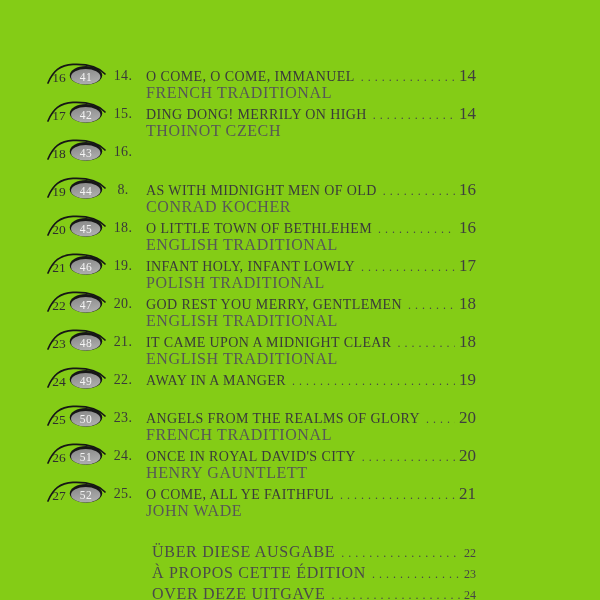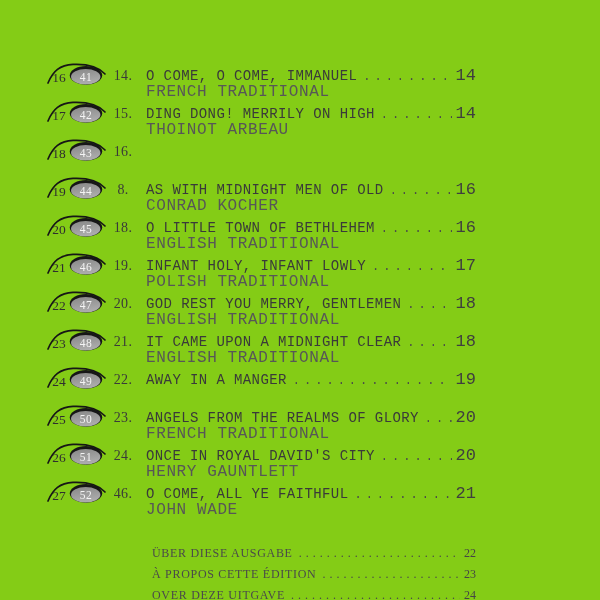--- a/index.html
+++ b/index.html
@@ -45,21 +45,21 @@
   .tracknum {
     flex: 0 0 38px;
     box-sizing: border-box;
     text-align: center;
     padding-right: 8px;
     font-size: 14px;
     line-height: 16px;
     color: #3a3a3a;
     letter-spacing: 0.3px;
   }
-  .entry-main { flex: 1; min-width: 0; font-family: Liberation Mono, monospace; }
+  .entry-main { flex: 1; min-width: 0; }
   .title-row {
     display: flex;
     align-items: baseline;
     line-height: 16px;
   }
   .title {
     font-size: 14px;
     color: #3a3a3a;
     letter-spacing: 0.4px;
     white-space: nowrap;
@@ -93,21 +93,21 @@
     left: 46px; top: 542px;
     width: 430px;
   }
   .extra-row {
     display: flex;
     align-items: baseline;
     line-height: 19px;
     padding-left: 106px;
   }
   .extra-label {
-    font-size: 12px;
+    font-size: 16px;
     color: #4a4a4a;
     letter-spacing: 0.7px;
     white-space: nowrap;
   }
   .extra-row .pagenum { font-size: 12px; color: #454545; }
   .defs-holder { position: absolute; width: 0; height: 0; }
 </style>
 </head>
 <body>
 
@@ -153,21 +153,21 @@
         <text class="badge-track" x="40" y="18.6" text-anchor="middle">42</text>
       </svg>
     </div>
     <div class="tracknum">15.</div>
     <div class="entry-main">
       <div class="title-row">
         <span class="title">DING DONG! MERRILY ON HIGH</span>
         <span class="leader"></span>
         <span class="pagenum">14</span>
       </div>
-      <div class="attribution">THOINOT ARBEAU</div>
+      <div class="attribution">THOINOT CZECH</div>
     </div>
   </div>
 
   <div class="entry">
     <div class="badge">
       <svg class="badge-svg" width="62" height="26" viewBox="0 0 62 26">
         <path d="M2,21 C7,9 14,3 27,2.4 C41,1.8 53,5.5 59,12" fill="none" stroke="#161616" stroke-width="1.7" stroke-linecap="round"></path>
         <text class="badge-bookpage" x="13" y="19.5" text-anchor="middle">18</text>
         <ellipse cx="40" cy="13.3" rx="16.2" ry="9.4" fill="#161616"></ellipse>
         <ellipse cx="39.7" cy="14.7" rx="14.7" ry="7.7" fill="url(#ellipseGrad)"></ellipse>
@@ -347,21 +347,21 @@
   <div class="entry">
     <div class="badge">
       <svg class="badge-svg" width="62" height="26" viewBox="0 0 62 26">
         <path d="M2,21 C7,9 14,3 27,2.4 C41,1.8 53,5.5 59,12" fill="none" stroke="#161616" stroke-width="1.7" stroke-linecap="round"></path>
         <text class="badge-bookpage" x="13" y="19.5" text-anchor="middle">27</text>
         <ellipse cx="40" cy="13.3" rx="16.2" ry="9.4" fill="#161616"></ellipse>
         <ellipse cx="39.7" cy="14.7" rx="14.7" ry="7.7" fill="url(#ellipseGrad)"></ellipse>
         <text class="badge-track" x="40" y="18.6" text-anchor="middle">52</text>
       </svg>
     </div>
-    <div class="tracknum">46.</div>
+    <div class="tracknum">25.</div>
     <div class="entry-main">
       <div class="title-row">
         <span class="title">O COME, ALL YE FAITHFUL</span>
         <span class="leader"></span>
         <span class="pagenum">21</span>
       </div>
       <div class="attribution">JOHN WADE</div>
     </div>
   </div>
 </div>

